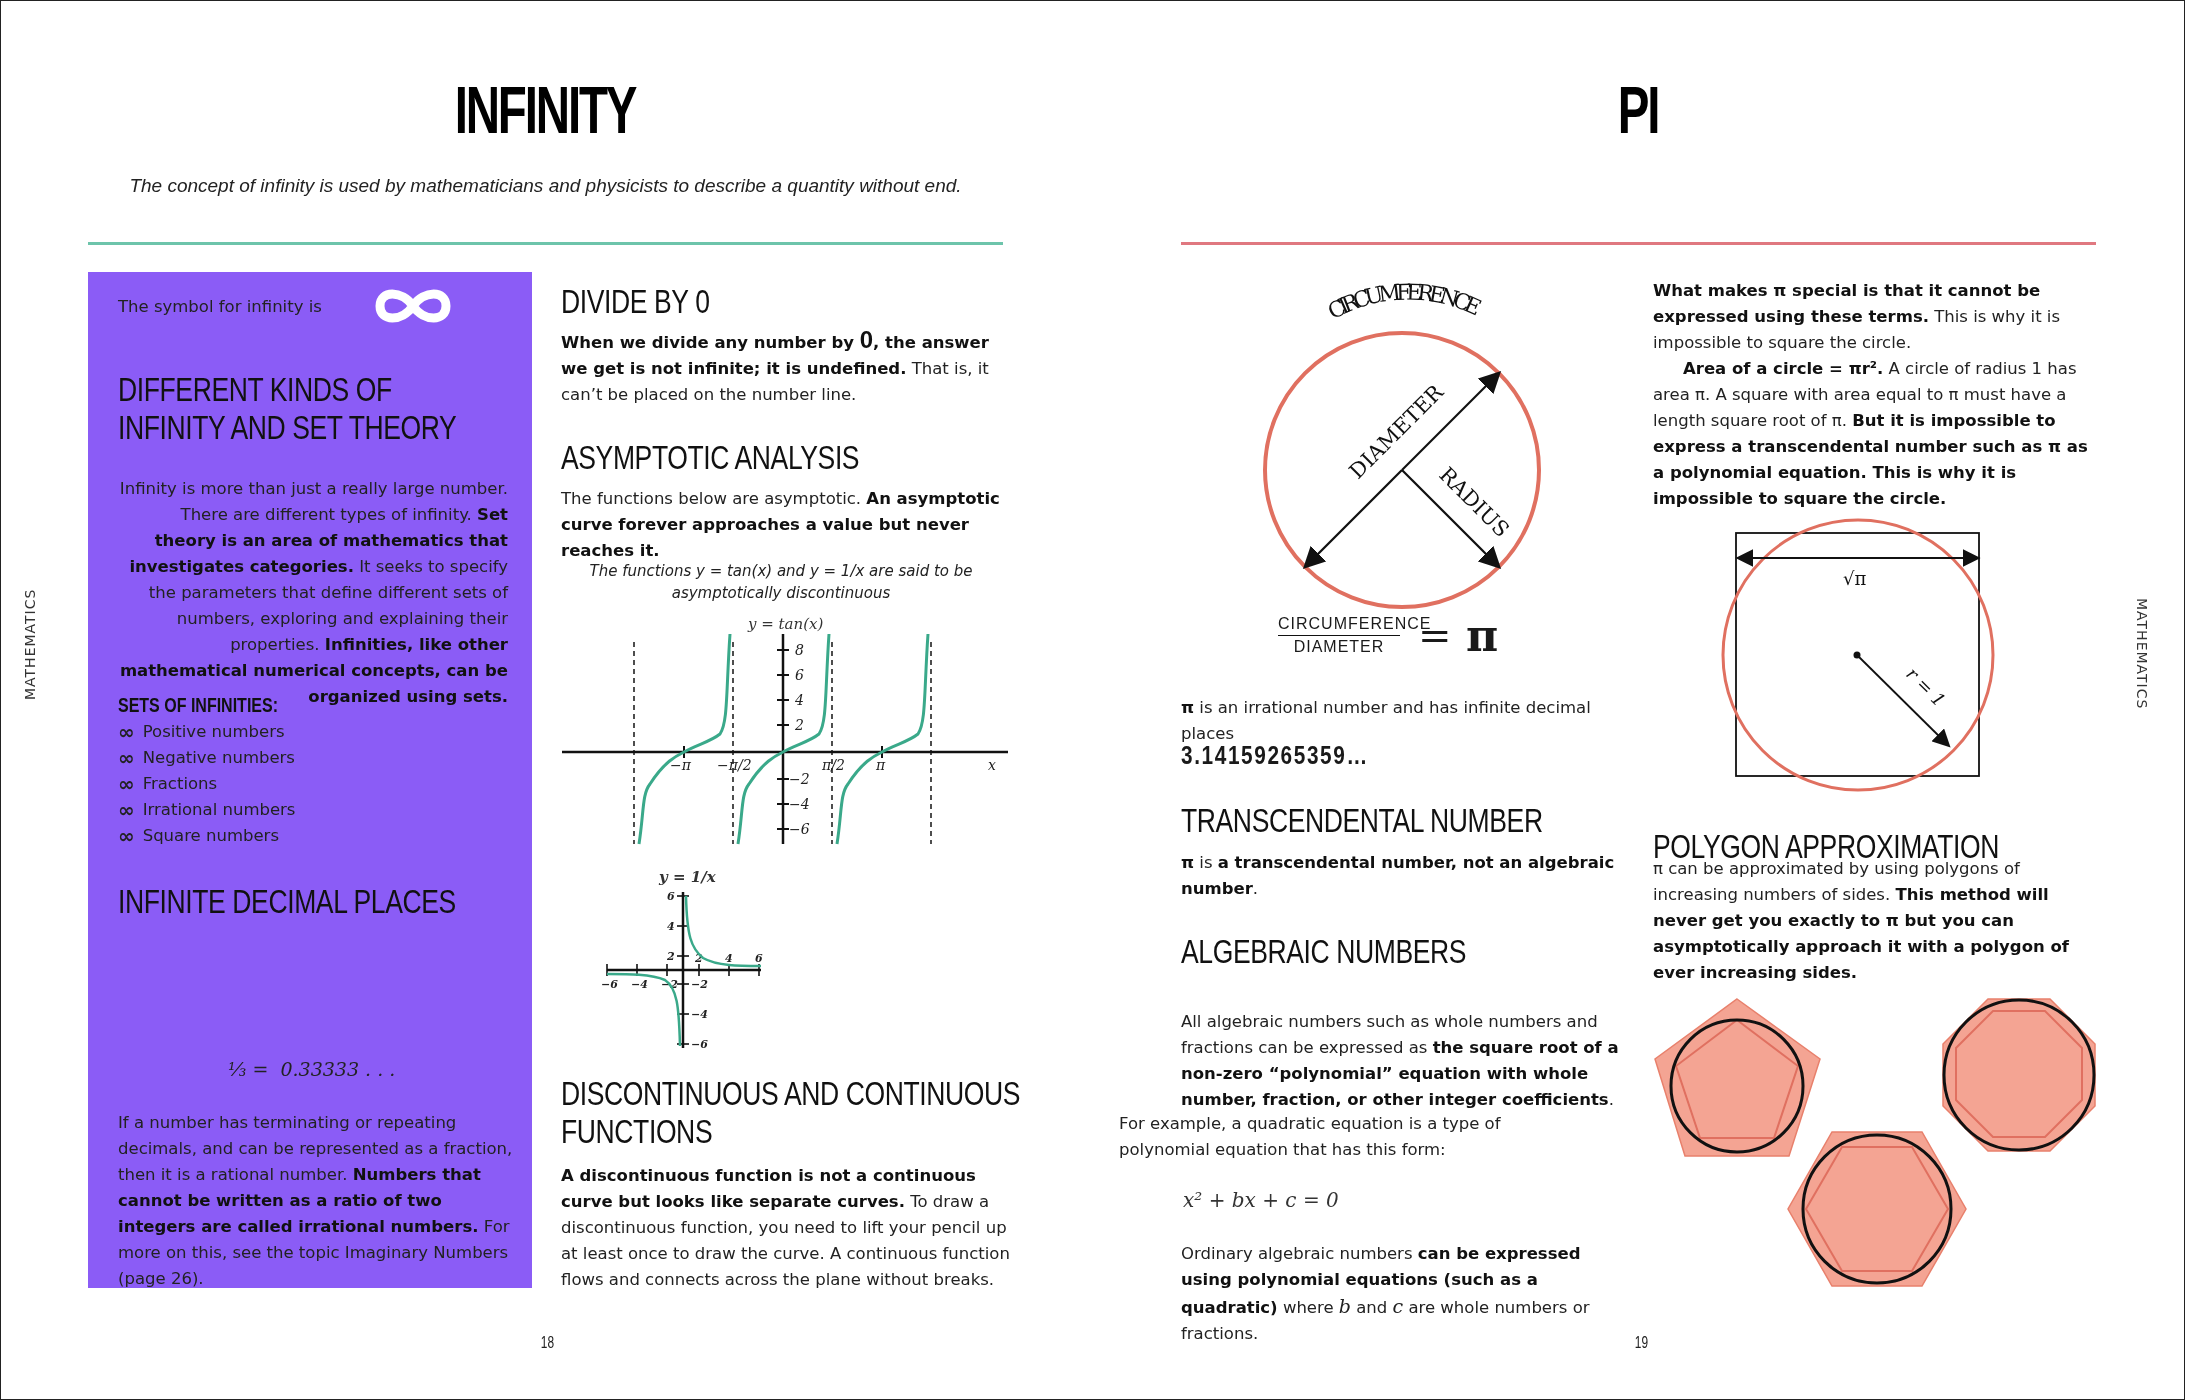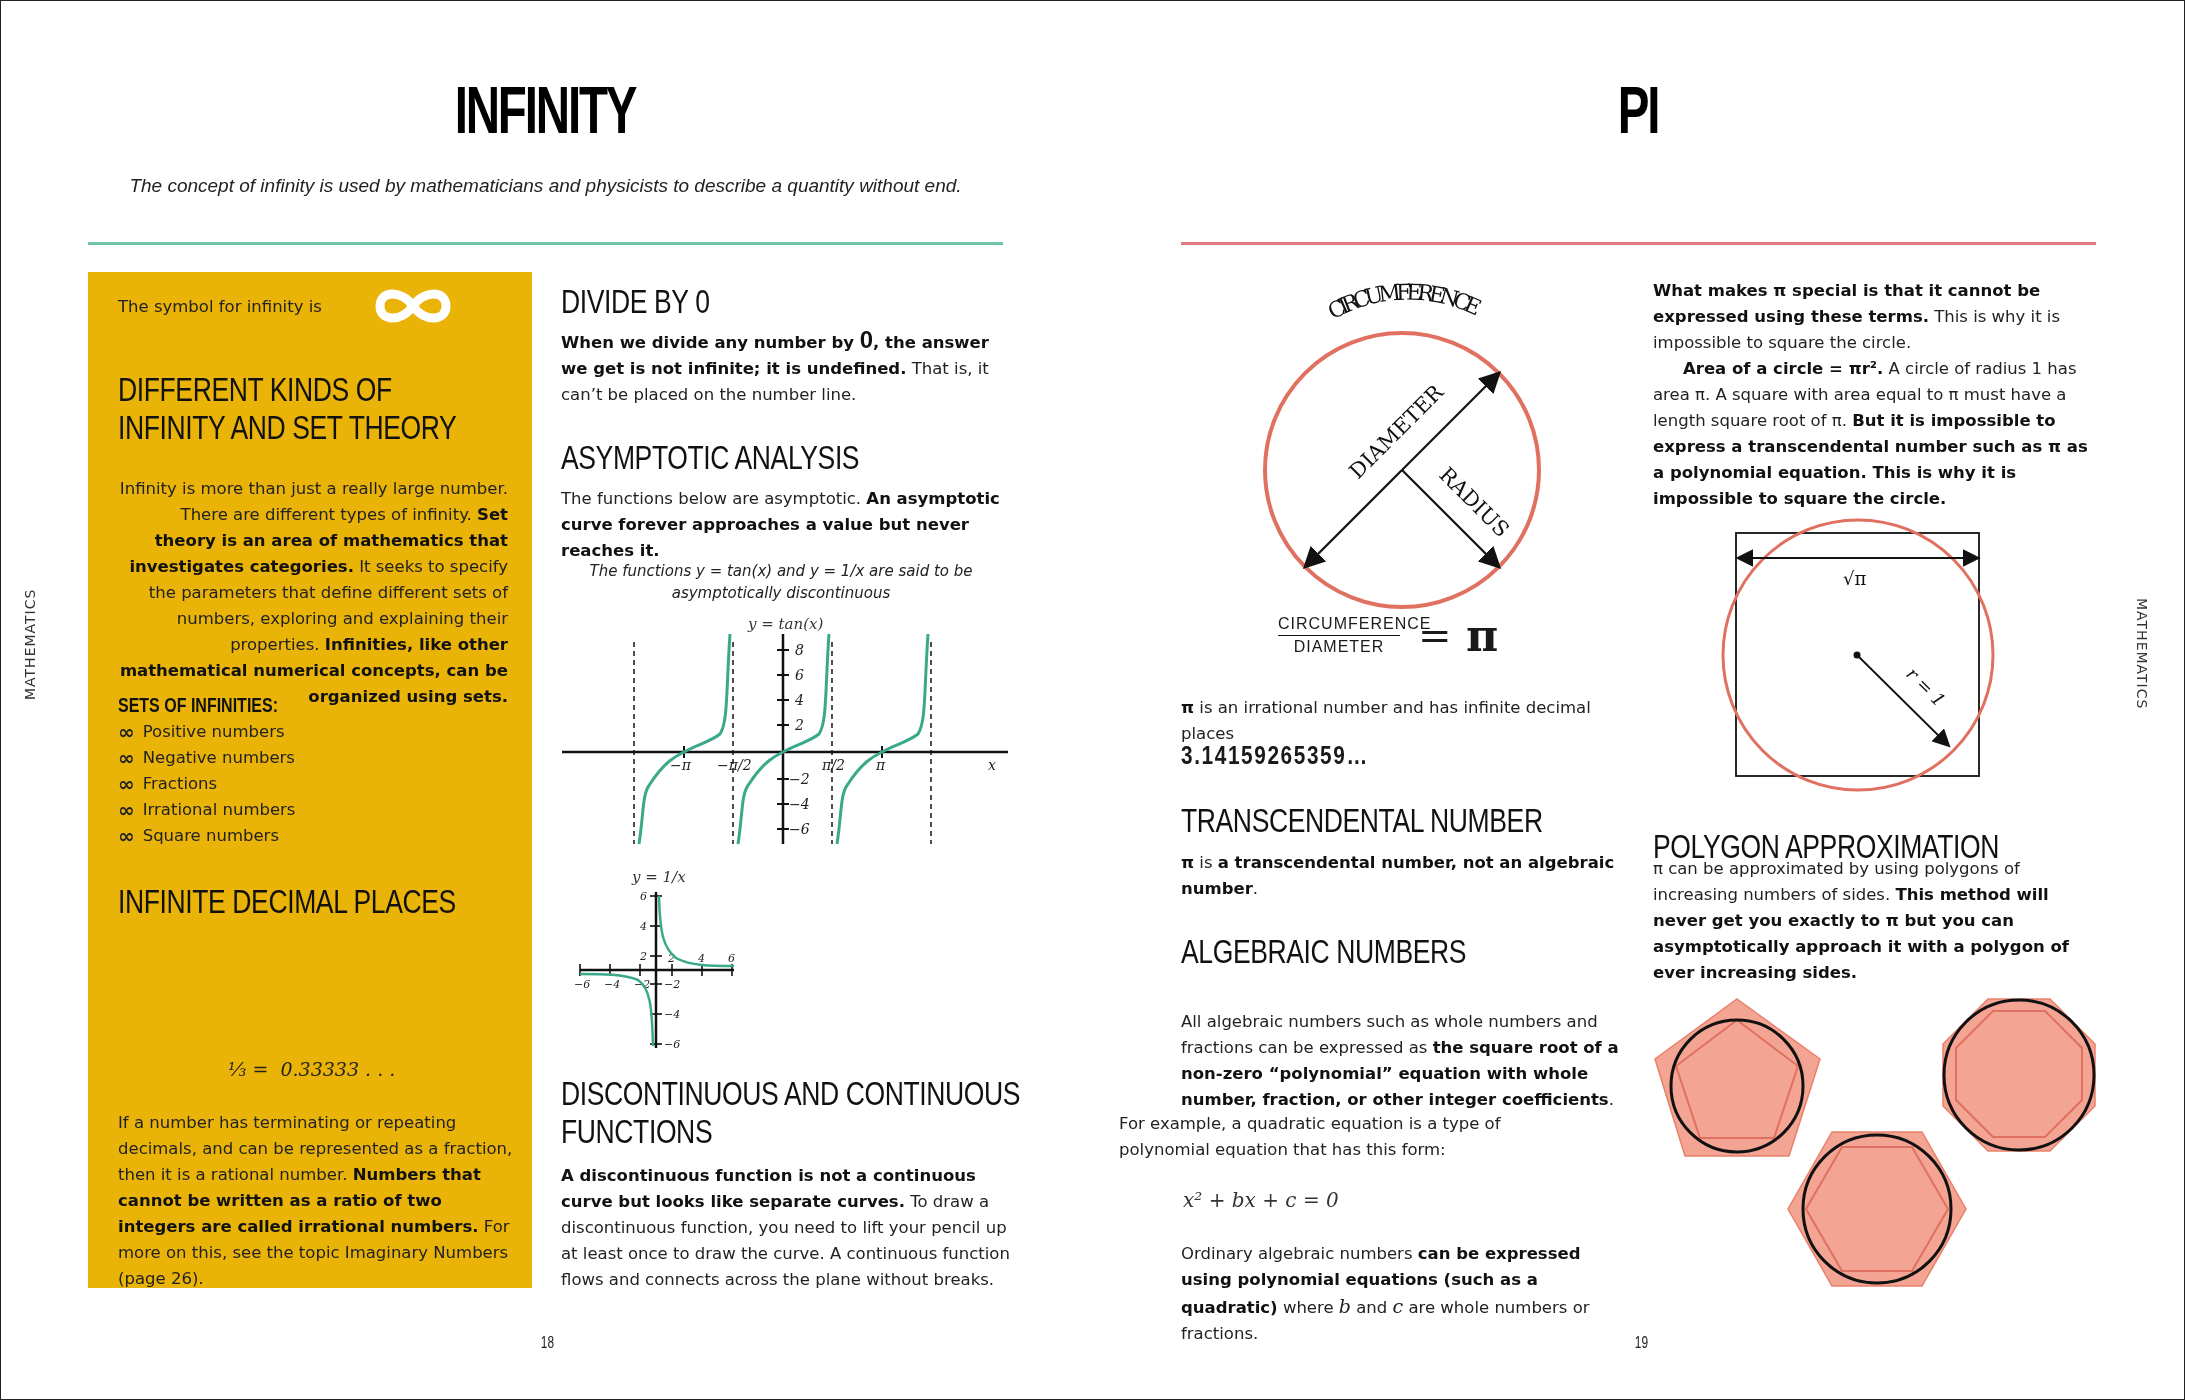--- a/index.html
+++ b/index.html
@@ -9,21 +9,21 @@
   .abs { position:absolute; }
   .title { font-family:"Liberation Sans", sans-serif; font-weight:bold; font-size:66px; letter-spacing:-3px;
            transform:scaleX(0.72); transform-origin:center; text-align:center; color:#000; }
   .subtitle { font-family:"Liberation Sans", sans-serif; font-style:italic; font-size:19px; text-align:center; color:#222; line-height:27px; }
   .rule { height:3px; }
   .h2 { font-family:"Liberation Sans", sans-serif; font-size:34px; line-height:38px; color:#111; text-transform:uppercase;
         transform:scaleX(0.78); transform-origin:left top; white-space:nowrap; letter-spacing:-0.5px; }
   .h3 { font-family:"Liberation Sans", sans-serif; font-weight:bold; font-size:20px; color:#111; transform:scaleX(0.8); transform-origin:left top; white-space:nowrap; }
   .p { font-family:"DejaVu Sans", sans-serif; font-size:16.5px; line-height:26px; color:#222; }
   .p b { font-weight:bold; color:#111; }
-  .teal-box { background:#eab308; }
+  .teal-box { background:#8b5cf6; }
   .list { list-style:none; margin:0; padding:0; }
   .list li { font-size:16.5px; line-height:26px; color:#222; display:flex; align-items:center; }
   .list li .inf { font-weight:bold; font-size:20px; margin-right:8px; line-height:20px; }
   .caption { font-family:"DejaVu Sans", sans-serif; font-style:italic; font-size:15px; text-align:center; line-height:22px; color:#222; }
   .side-label { font-family:"DejaVu Sans", sans-serif; font-size:14px; letter-spacing:1px; color:#333; white-space:nowrap; }
   .pagenum { font-family:"Liberation Sans", sans-serif; font-size:17px; color:#222; transform:scaleX(0.7); }
   .mathserif { font-family:"DejaVu Serif", serif; font-style:italic; }
   .digits { font-family:"Liberation Sans", sans-serif; font-weight:bold; font-size:26px; letter-spacing:2px; transform:scaleX(0.8); transform-origin:left top; white-space:nowrap; }
   svg text { font-family:"DejaVu Serif", serif; }
 </style>
@@ -142,21 +142,21 @@
     </g>
 
     <g fill="none" stroke="#3aa98a" stroke-width="3">
       <path d="M79 232 C84 200, 82 182, 90 172 C104 150, 116 144, 124 140 C138 132, 150 130, 160 122 C168 110, 166 80, 170 22"></path>
       <path d="M178 232 C183 200, 181 182, 189 172 C203 150, 215 144, 223 140 C237 132, 249 130, 259 122 C267 110, 265 80, 269 22"></path>
       <path d="M277 232 C282 200, 280 182, 288 172 C302 150, 314 144, 322 140 C336 132, 348 130, 358 122 C366 110, 364 80, 368 22"></path>
     </g>
   </svg>
 </div>
 
-<div class="abs" style="left:572px; top:866px; width:180px; height:190px;">
+<div class="abs" style="left:599px; top:866px; width:180px; height:190px;font-weight:bold;">
   <svg width="180" height="190" viewBox="0 0 180 190">
     <text x="60" y="16" font-size="15" font-style="italic" fill="#333">y = 1/x</text>
     <line x1="8" y1="104" x2="162" y2="104" stroke="#111" stroke-width="2.5"></line>
     <line x1="84" y1="26" x2="84" y2="182" stroke="#111" stroke-width="2.5"></line>
     <g stroke="#111" stroke-width="1.6">
       <line x1="8" y1="98" x2="8" y2="110"></line>
         <line x1="38" y1="98" x2="38" y2="110"></line>
         <line x1="68" y1="98" x2="68" y2="110"></line>
       <line x1="100" y1="98" x2="100" y2="110"></line>
         <line x1="130" y1="98" x2="130" y2="110"></line>

